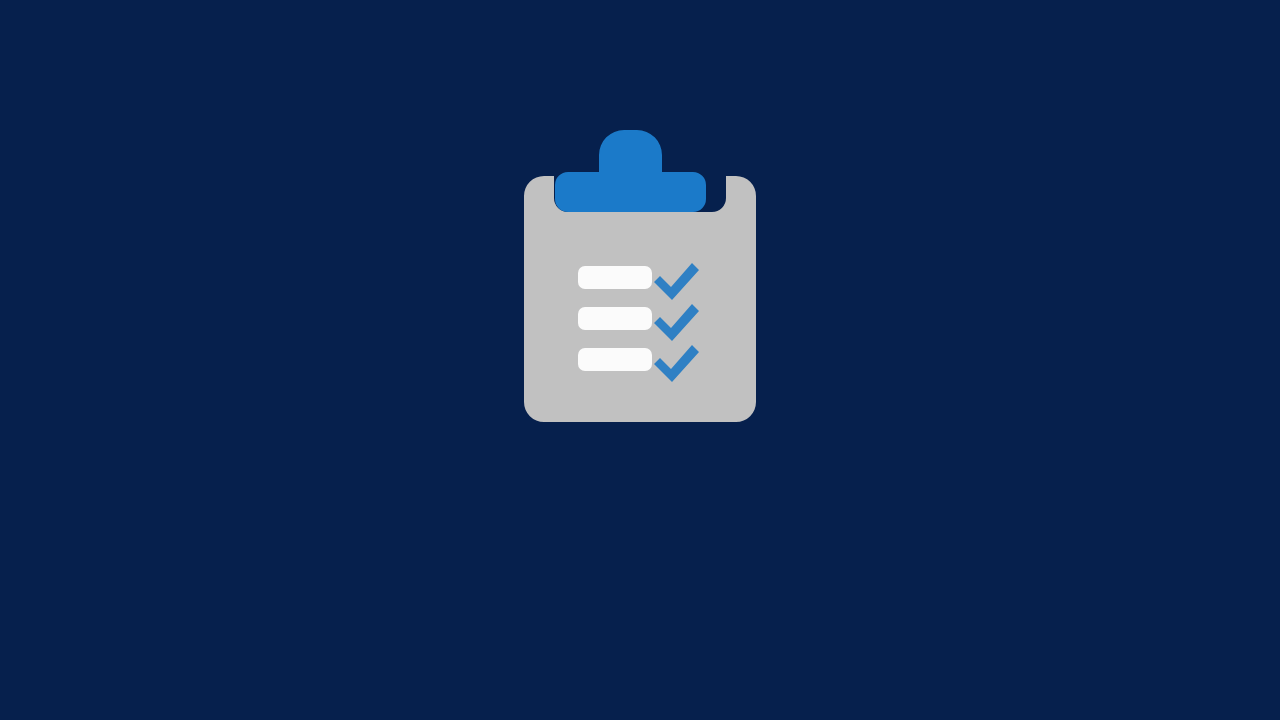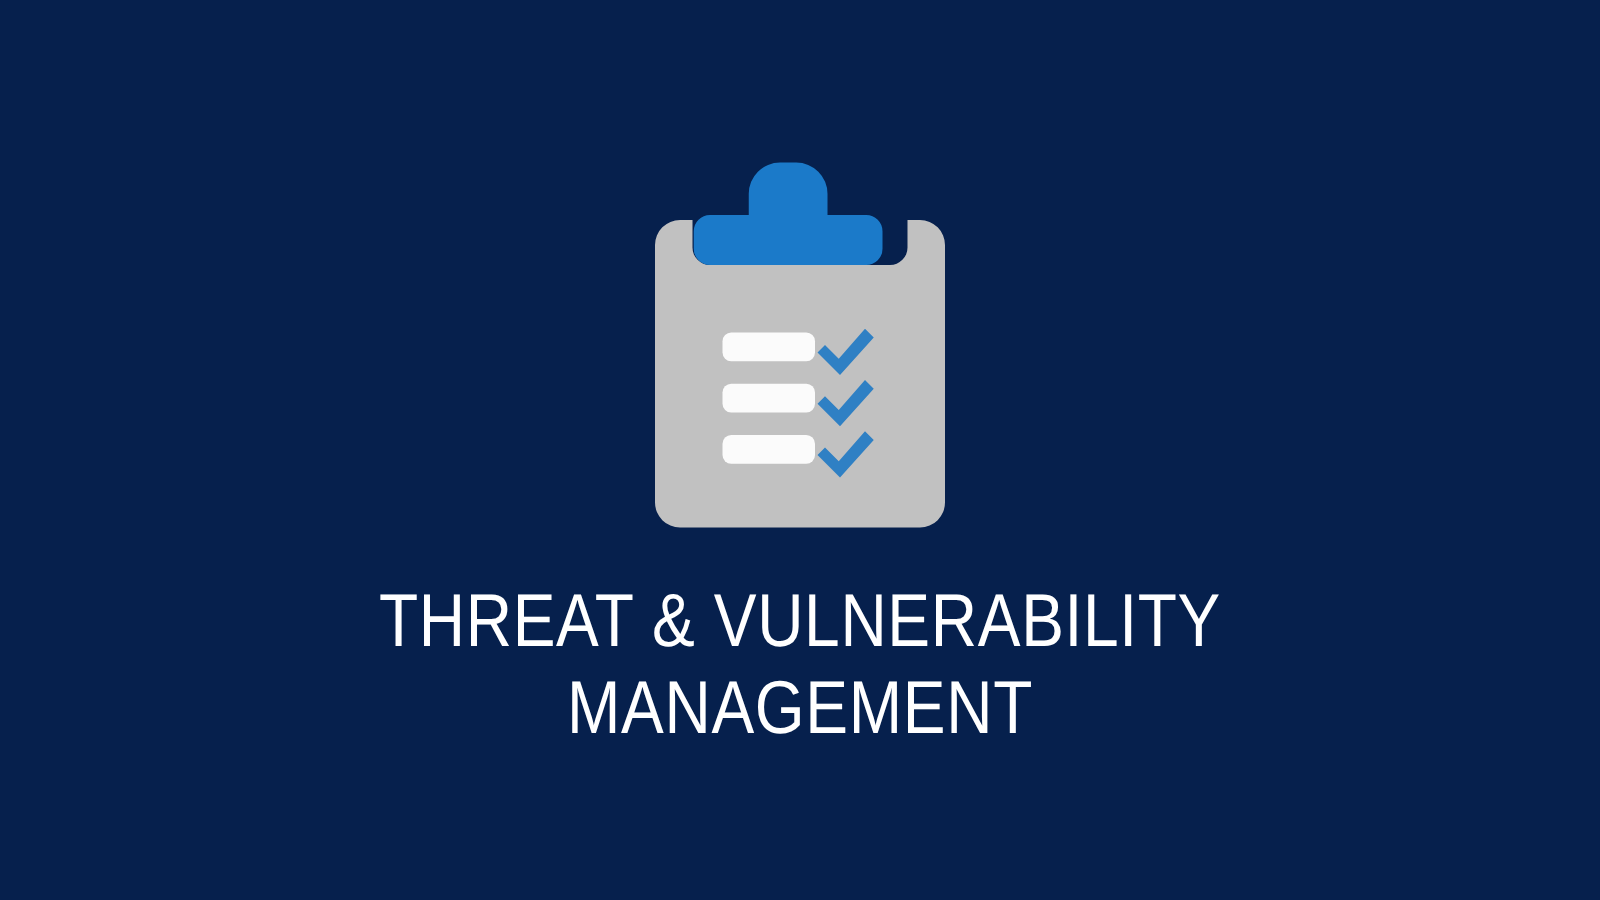--- a/index.html
+++ b/index.html
@@ -117,18 +117,14 @@
       </g>
 
       <g>
         <rect x="578" y="348" width="74" height="23" rx="7" ry="7" fill="#fbfbfb"></rect>
         <path d="M 660 358 L 671 369 L 692 345 L 699 352 L 672 382 L 654 364 Z" fill="#2f80c4"></path>
       </g>
 
     </svg>
   </div>
 
-  <div class="title-block">
-    <span class="title-line" style="color: rgb(255, 255, 255);">THREAT &amp; VULNERABILITY</span>
-    <span class="title-line" style="color: rgb(255, 255, 255);">MANAGEMENT</span>
-  </div>
 
 </div>
 
 </body></html>

